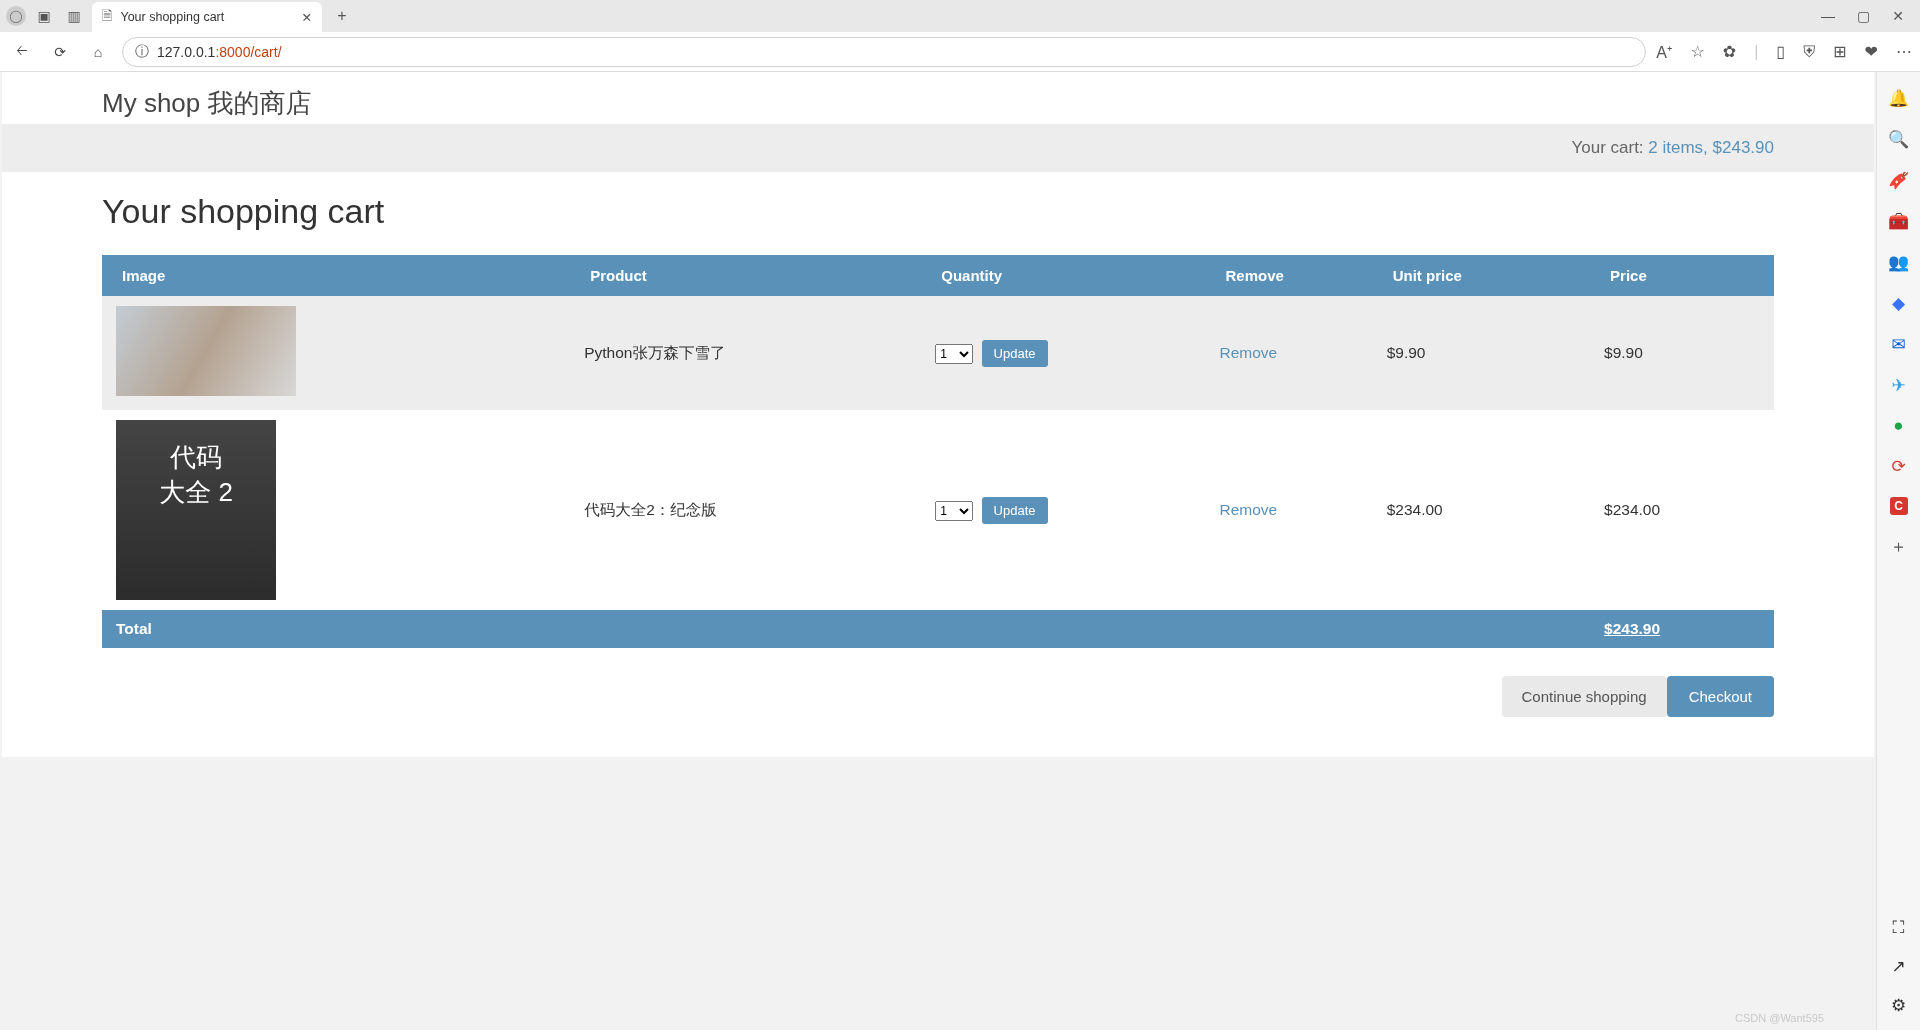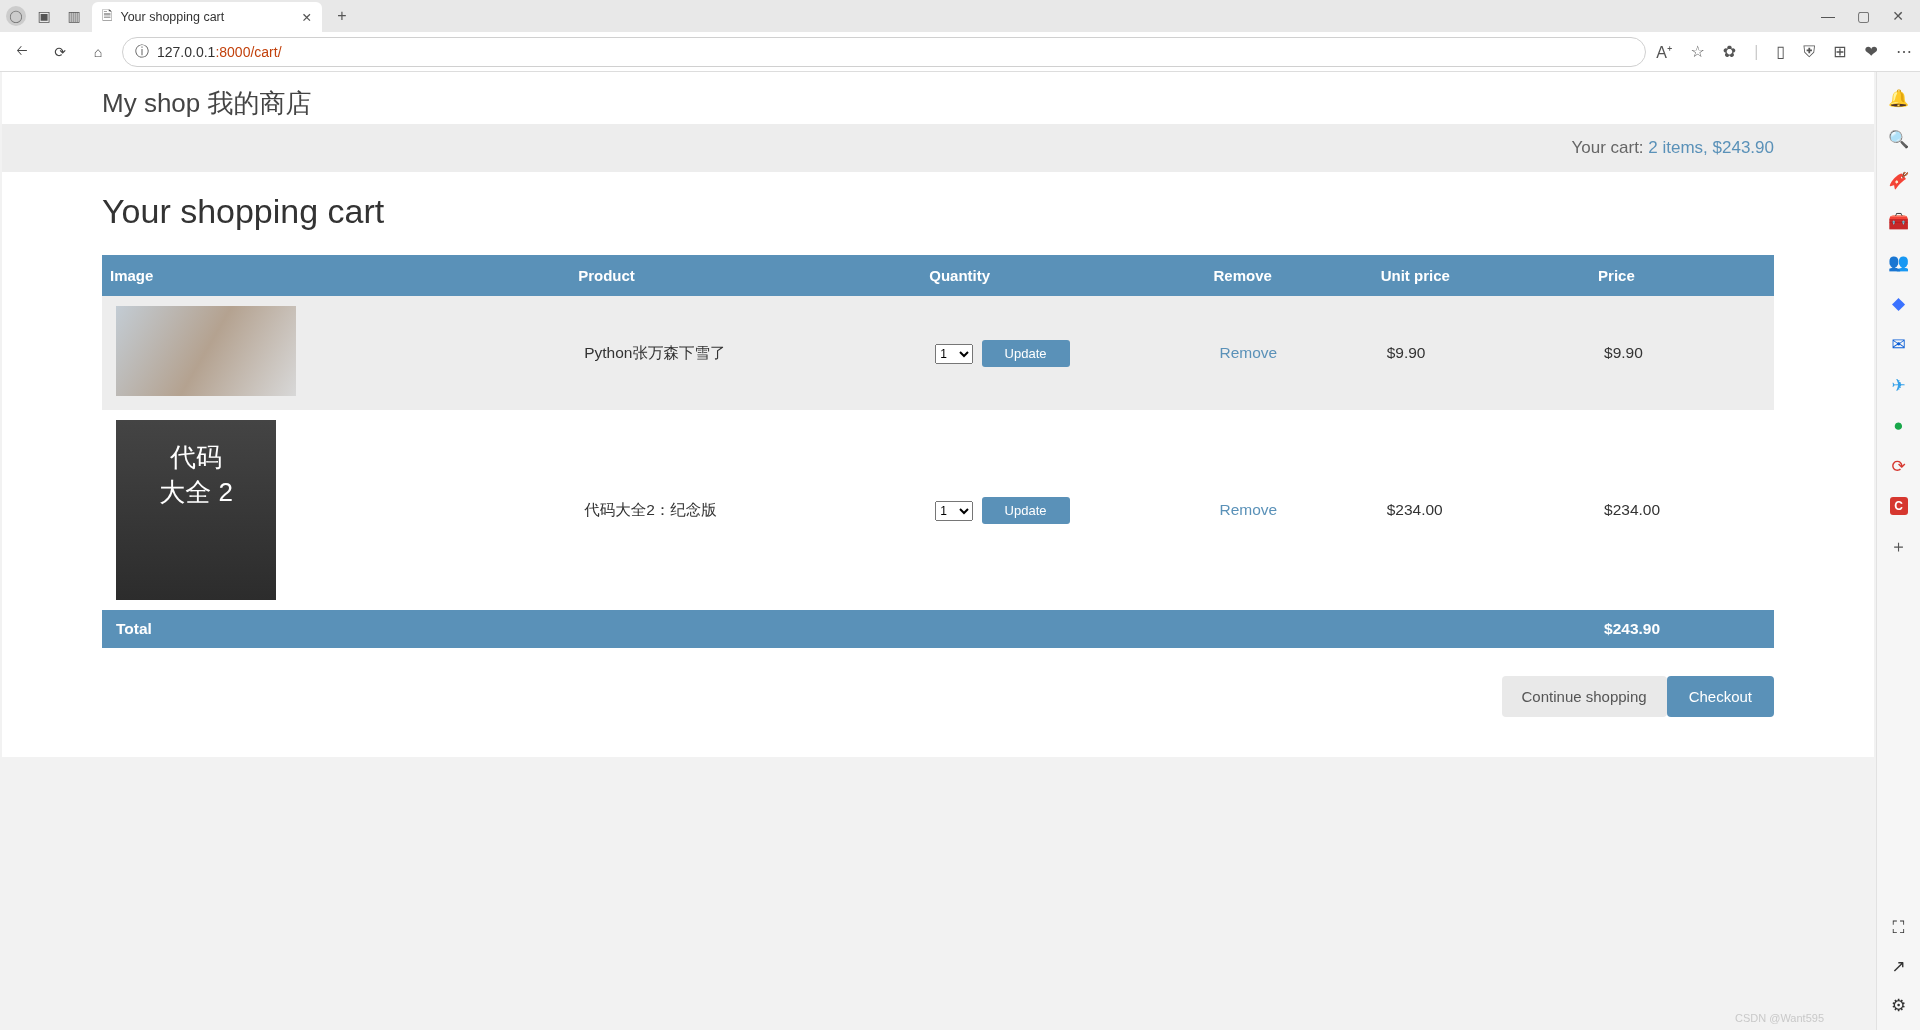--- a/index.html
+++ b/index.html
@@ -44,34 +44,34 @@
   .viewport{position:absolute;left:0;right:44px;top:72px;bottom:0;background:#f2f2f2;overflow:auto;}
   .page{background:#fff;margin:0 2px;}
   .shop-header{padding:14px 100px 3px;}
   .shop-header h1{font-size:26px;font-weight:400;color:#444;}
   .cart-summary-bar{background:#ededed;padding:14px 100px;text-align:right;font-size:17px;color:#666;}
   .cart-summary-bar a{color:#5a91b8;text-decoration:none;}
   .content{padding:20px 100px 40px;}
   .content h1.page-title{font-size:34px;font-weight:400;color:#333;margin-bottom:24px;}
 
   table.cart{width:100%;border-collapse:collapse;}
-  table.cart thead th{background:#5a91b8;color:#fff;text-align:left;padding:12px 8px;font-weight:600;font-size:15px;}
+  table.cart thead th{background:#5a91b8;color:#fff;text-align:left;padding:12px 20px;font-weight:600;font-size:15px;}
   table.cart thead th.num, table.cart tbody td.num{text-align:left;}
   table.cart tbody td{padding:10px 14px;font-size:15.5px;vertical-align:middle;}
   table.cart tbody tr.odd{background:#ededed;margin-left:16px;}
   table.cart tbody tr.even{background:#fff;}
   .prod-img{background:#bbb;display:inline-block;}
   .img1{width:180px;height:90px;background:linear-gradient(120deg,#c3ccd4 0%,#b4a290 50%,#d8d8d8 100%);}
   .img2{width:160px;height:180px;background:linear-gradient(180deg,#444 0%,#2c2c2c 100%);position:relative;display:flex;align-items:center;justify-content:center;color:#fff;font-size:26px;}
   .img2::before{content:"代码\A大全 2";white-space:pre;position:absolute;top:20px;text-align:center;}
   select.qty{width:38px;height:20px;font-size:12px;}
-  button.update-btn{background:#5a91b8;border:none;color:#fff;padding:6px 23px;border-radius:3px;font-size:13px;cursor:pointer;margin-left:4px;}
+  button.update-btn{background:#5a91b8;border:none;color:#fff;padding:6px 12px;border-radius:3px;font-size:13px;cursor:pointer;margin-left:4px;}
   a.remove-link{color:#5a91b8;text-decoration:none;}
   tr.total-row td{background:#5a91b8;color:#fff;font-weight:600;padding:12px 14px;font-size:15px;}
-  tr.total-row td.num{text-align:right;}
+  tr.total-row td.num{text-align:right;text-decoration:underline;}
 
   .actions{display:flex;justify-content:flex-end;gap:0;margin-top:28px;}
   .btn-light{background:#e9e9e9;color:#555;border:none;padding:12px 20px;border-radius:4px;font-size:15px;cursor:pointer;}
   .btn-primary{background:#5a91b8;color:#fff;border:none;padding:12px 22px;border-radius:4px;font-size:15px;cursor:pointer;}
 
   .watermark{position:absolute;right:52px;bottom:6px;color:#c9c9c9;font-size:11px;}
 </style>
 </head>
 <body>
 

